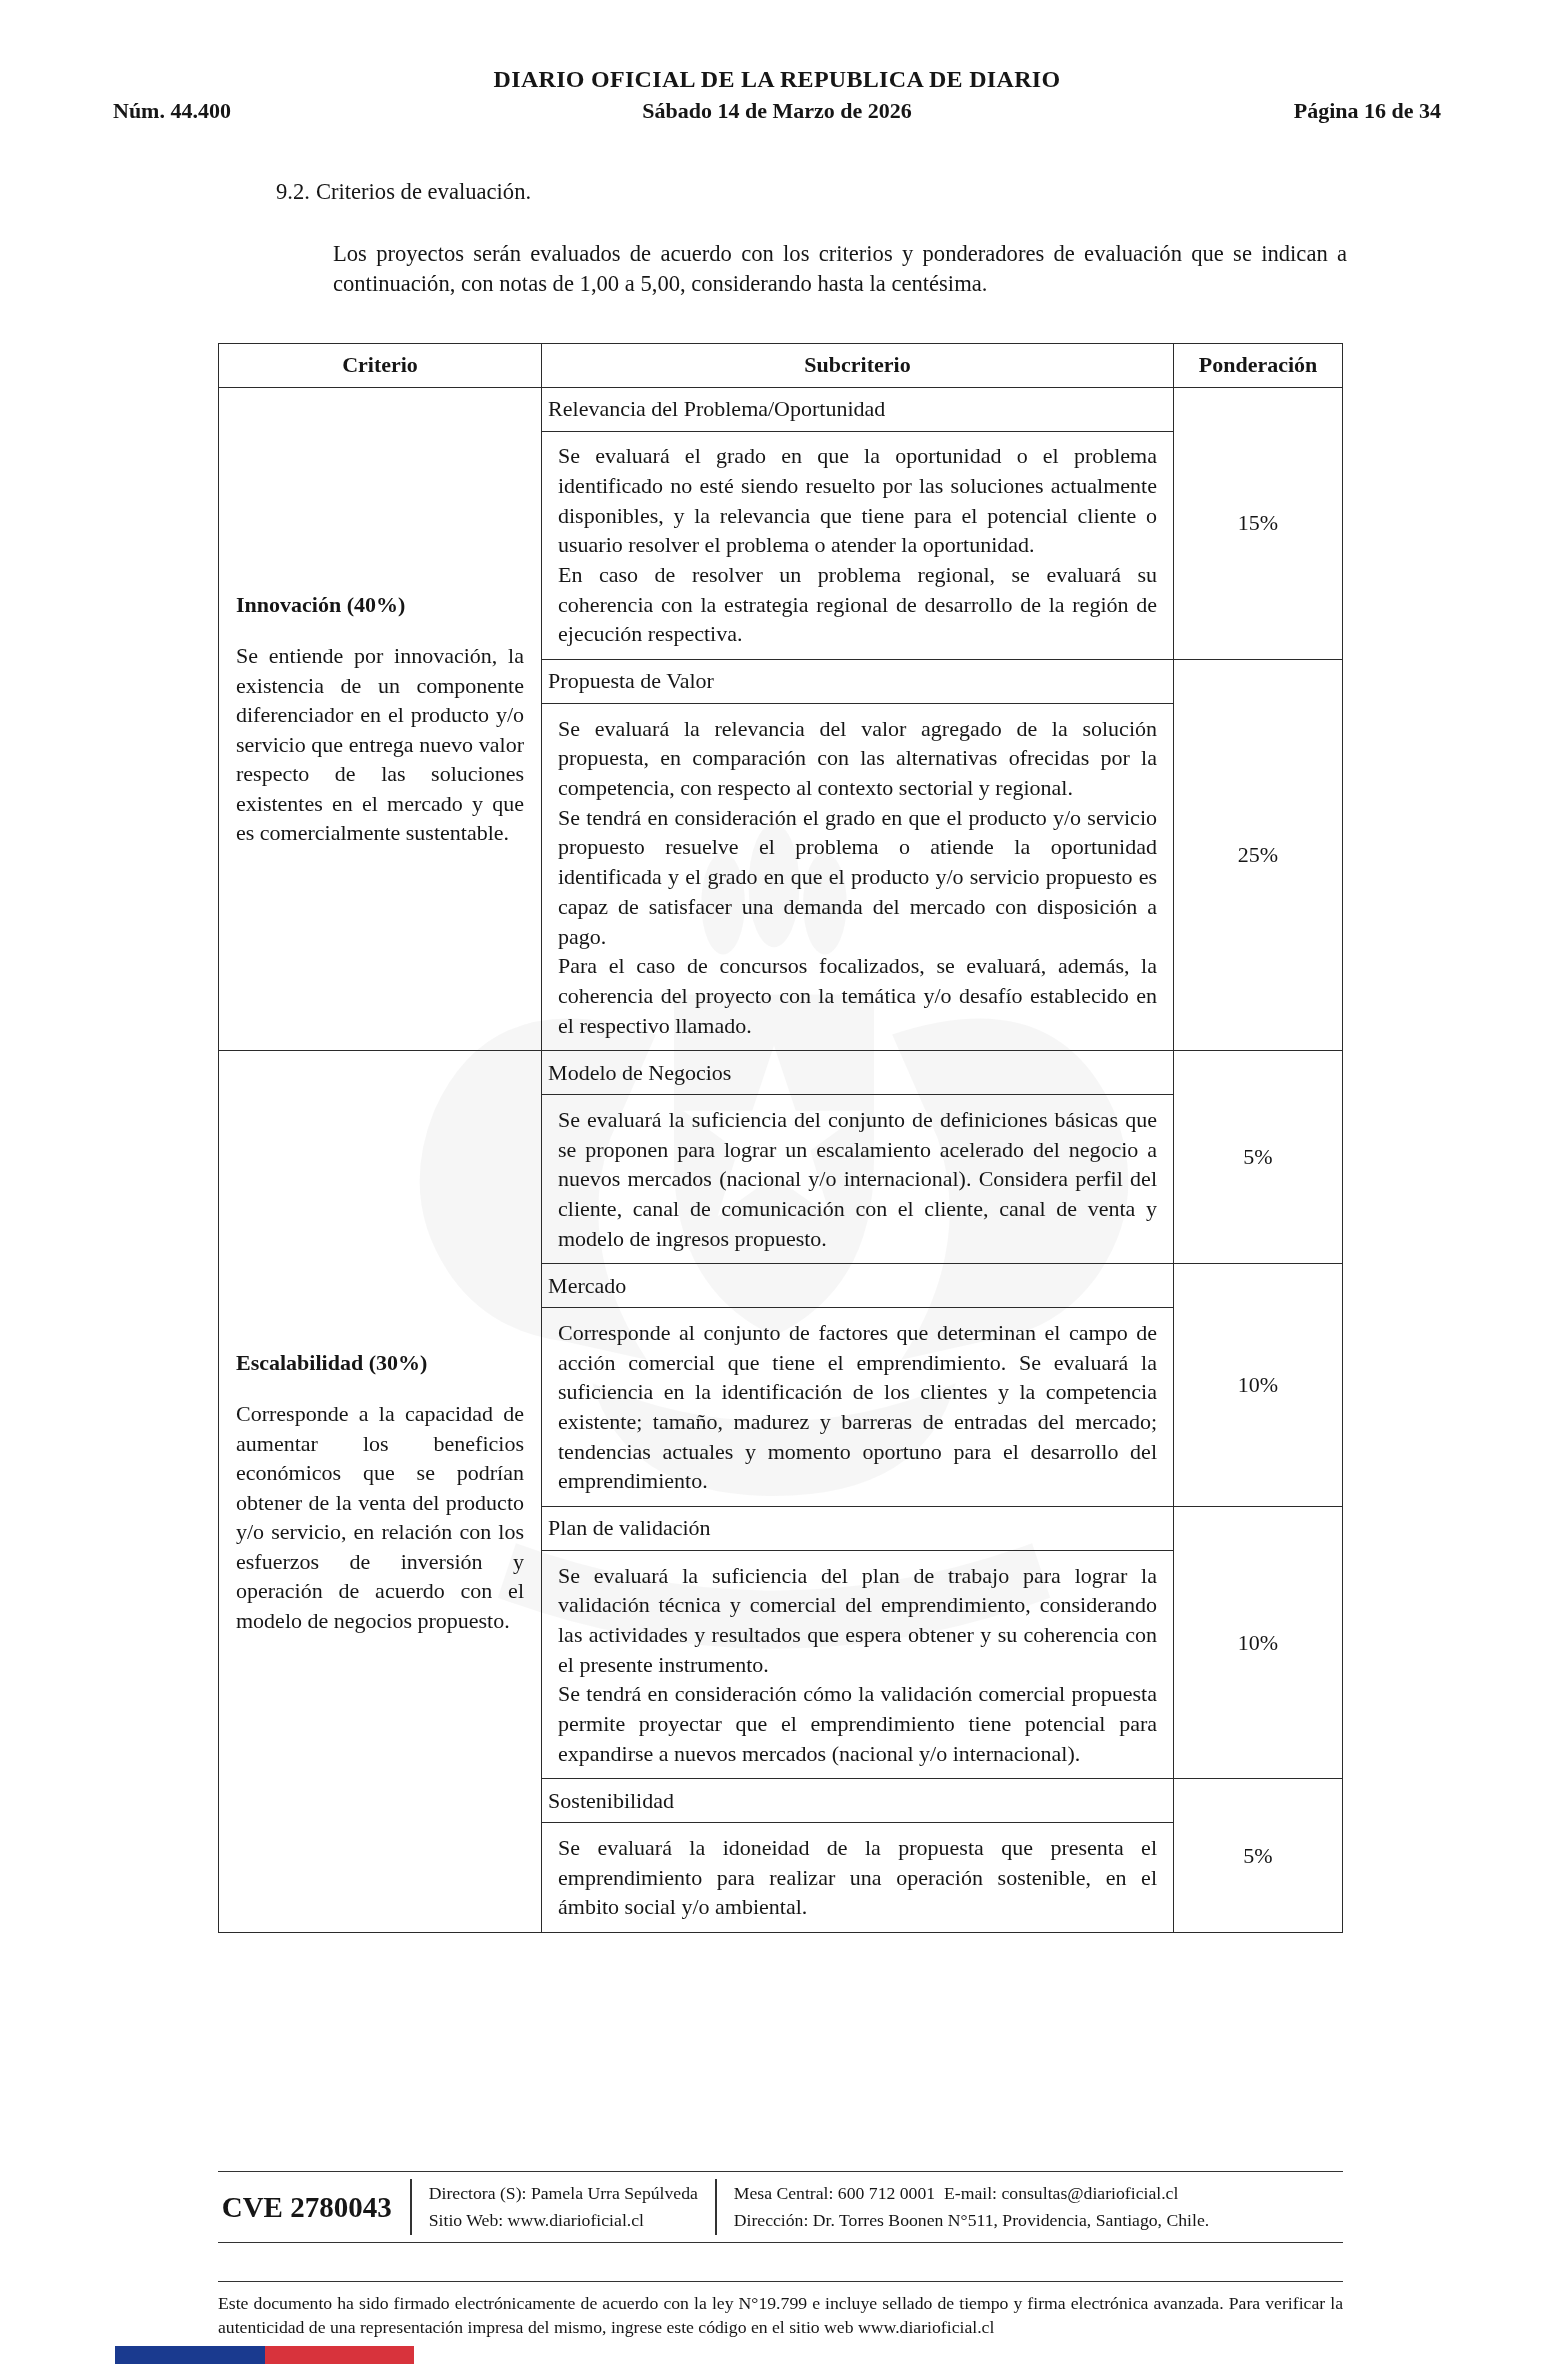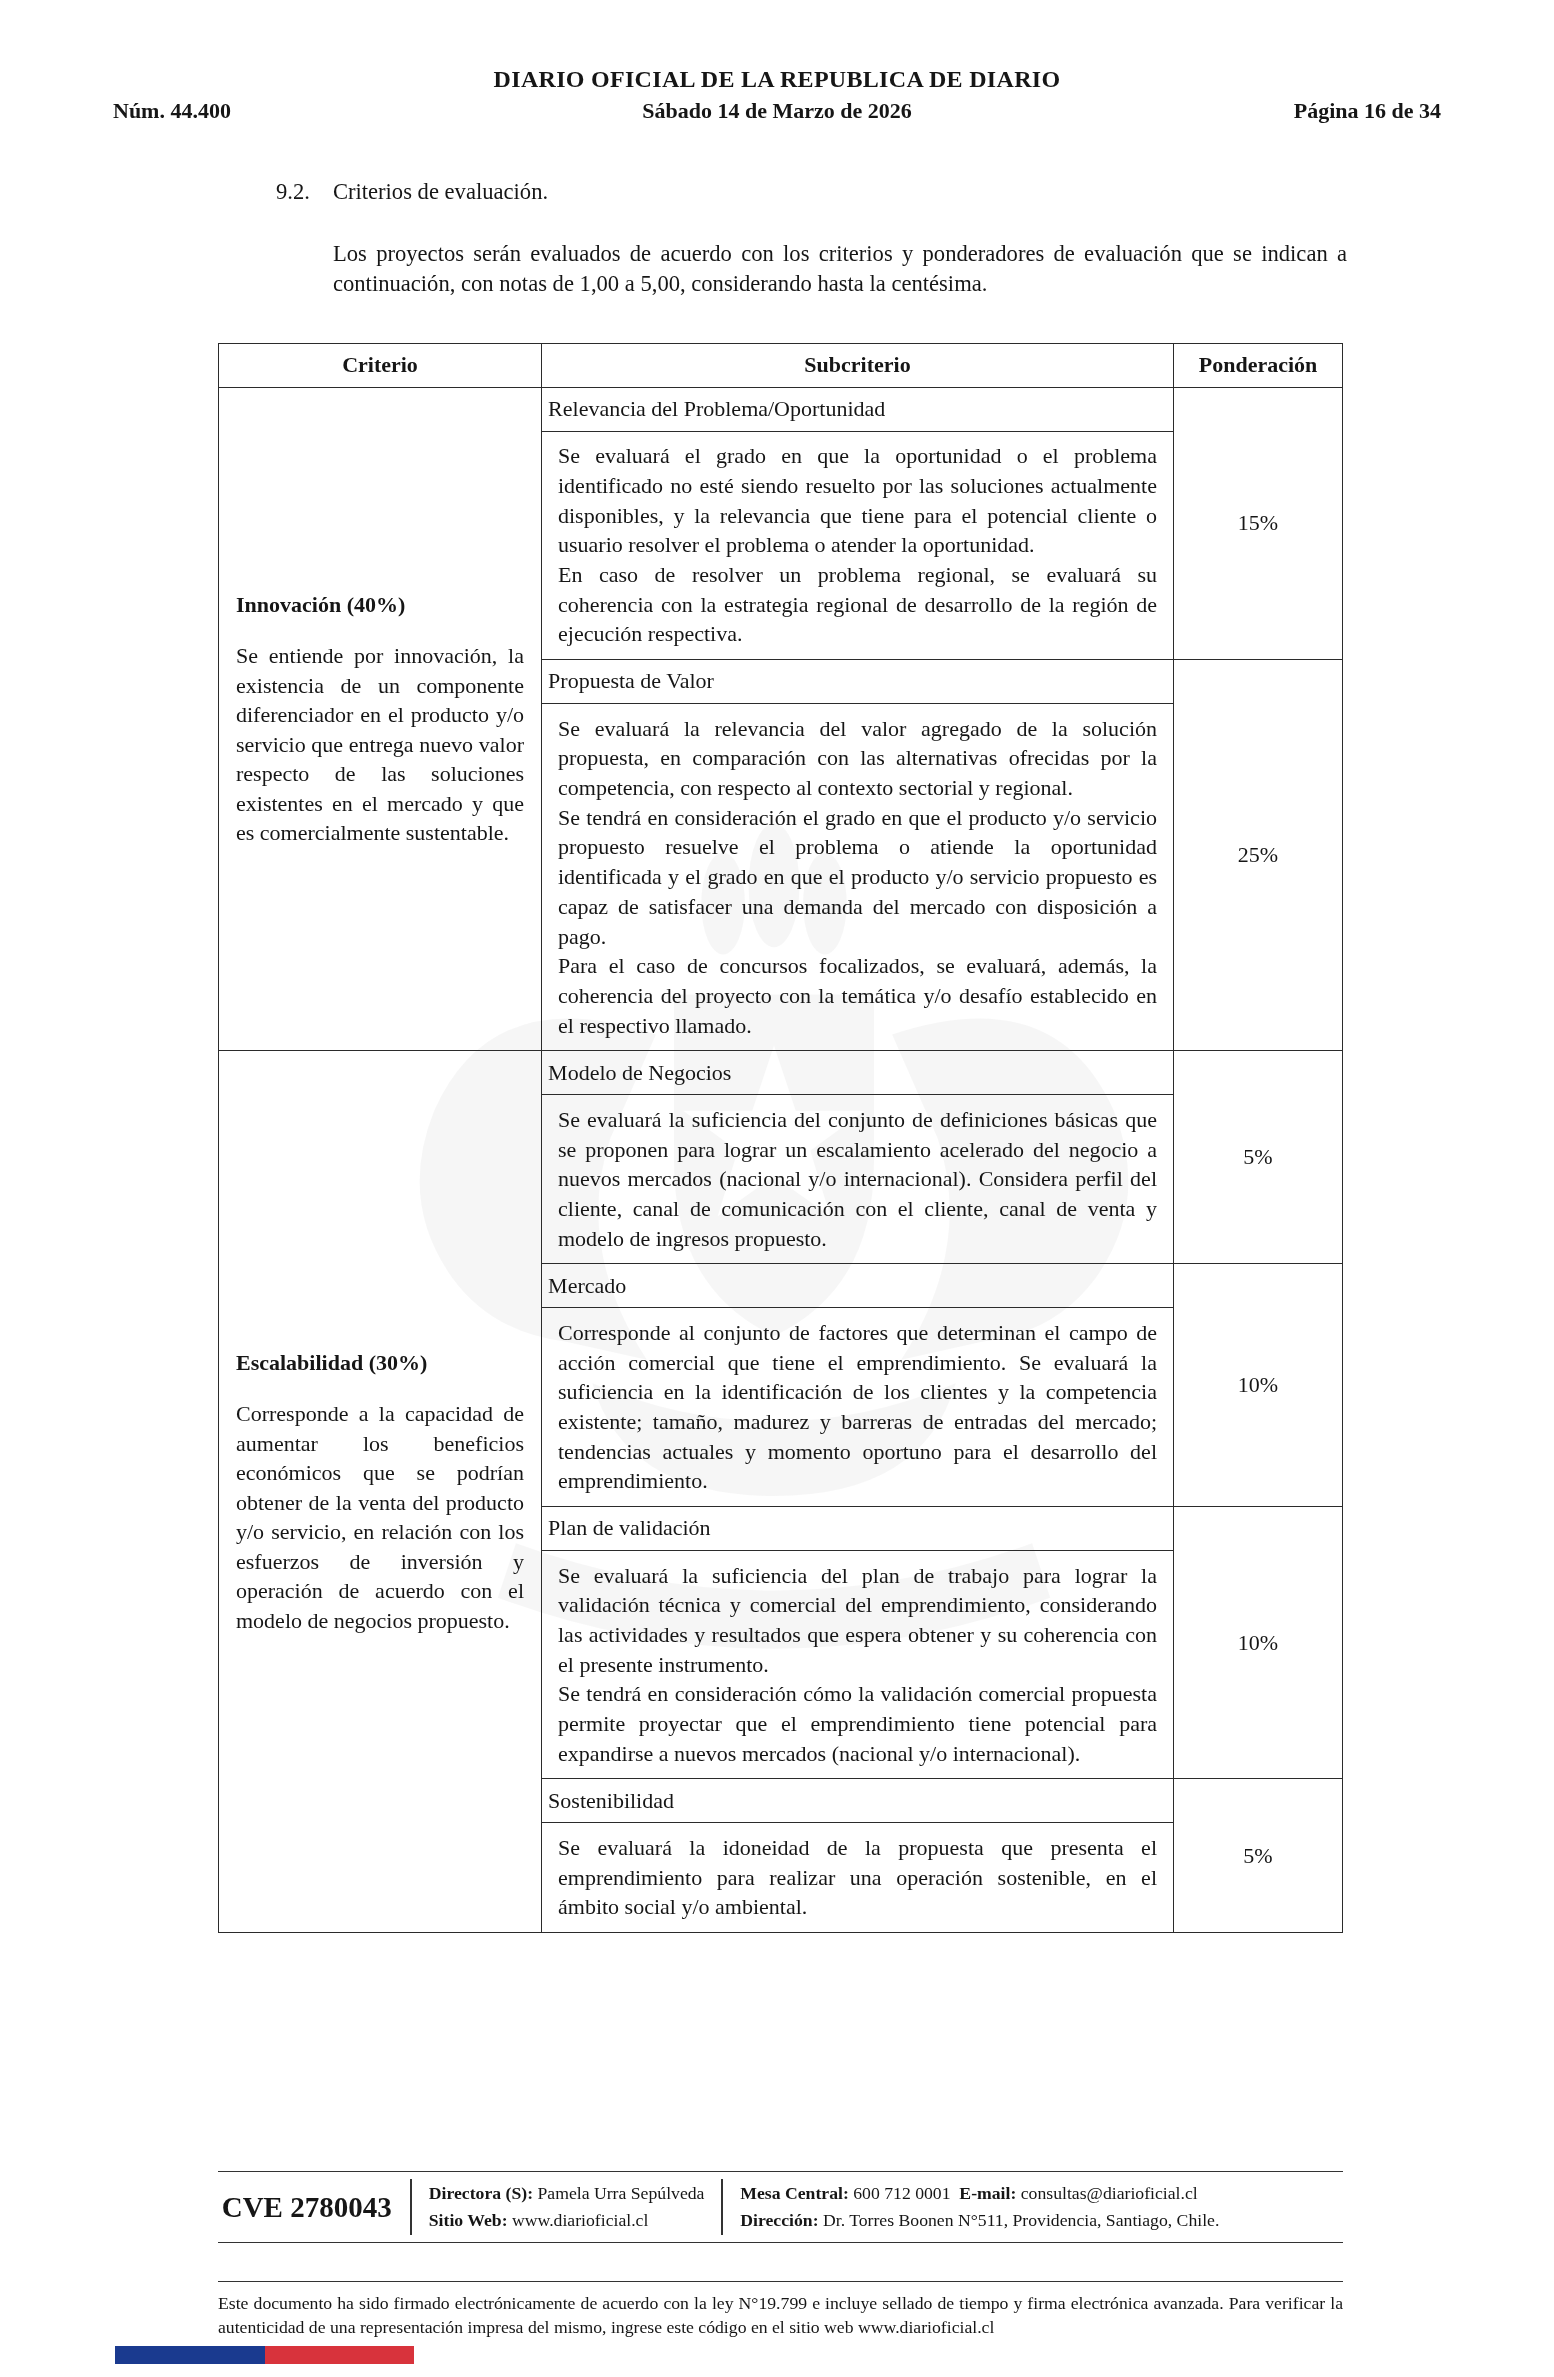--- a/index.html
+++ b/index.html
@@ -16,21 +16,21 @@
   
   .page-header { padding-top: 66px; }
   .gazette-title { text-align: center; font-weight: bold; font-size: 24px; letter-spacing: 0.3px; }
   .header-row { display: flex; padding: 4.9px 113px 0 113px; font-weight: bold; font-size: 22px; }
   .header-row .hleft { flex: 1; text-align: left; }
   .header-row .hcenter { flex: 1.5; text-align: center; }
   .header-row .hright { flex: 1; text-align: right; }
 
   
   .section { margin: 55px 207px 0 276px; font-size: 22.6px; }
-  .section-heading { display: flex; gap: 23px; }
+  .section-heading { display: flex; gap: 6px; }
   .section-intro { margin: 34px 0 0 57px; line-height: 1.32; text-align: justify; }
 
   
   table.eval { border-collapse: collapse; margin: 44px 0 0 218px; width: 1125px; table-layout: fixed; }
   table.eval col.c1 { width: 323px; }
   table.eval col.c2 { width: 632px; }
   table.eval col.c3 { width: 169px; }
   table.eval th, table.eval td { border: 1.2px solid #2b2b2b; }
   table.eval th { font-size: 22px; padding: 8.5px 4.9px; text-align: center; font-weight: bold; }
   td.crit { vertical-align: middle; padding: 14.6px 17px; font-size: 22px; line-height: 1.34; }
@@ -42,21 +42,21 @@
 
   
   .footer-contact {
     position: absolute; left: 218px; top: 2171px; width: 1125px;
     border-top: 1.8px solid #333; border-bottom: 1.8px solid #333;
     display: flex; align-items: center; padding: 7.3px 0; z-index: 1;
   }
   .cve { font-size: 29px; font-weight: bold; padding: 0 18.3px 0 3.7px; white-space: nowrap; }
   .fdiv { width: 1.8px; align-self: stretch; background: #333; }
   .fcol { padding: 1.2px 17px; font-size: 17.7px; line-height: 1.5; white-space: nowrap; }
-  .fcol b { font-weight: bold; text-align: center; }
+  .fcol b { font-weight: normal; text-align: center; }
   .legal {
     position: absolute; left: 218px; top: 2281px; width: 1125px;
     border-top: 1.8px solid #333; padding-top: 8.5px;
     font-size: 17.7px; line-height: 1.4; text-align: justify; z-index: 1;
   }
   .flagbar { position: absolute; left: 115px; top: 2346px; width: 299px; height: 18.3px; display: flex; z-index: 1; }
   .flagbar .b { flex: 1; }
 </style>
 </head>
 <body>

